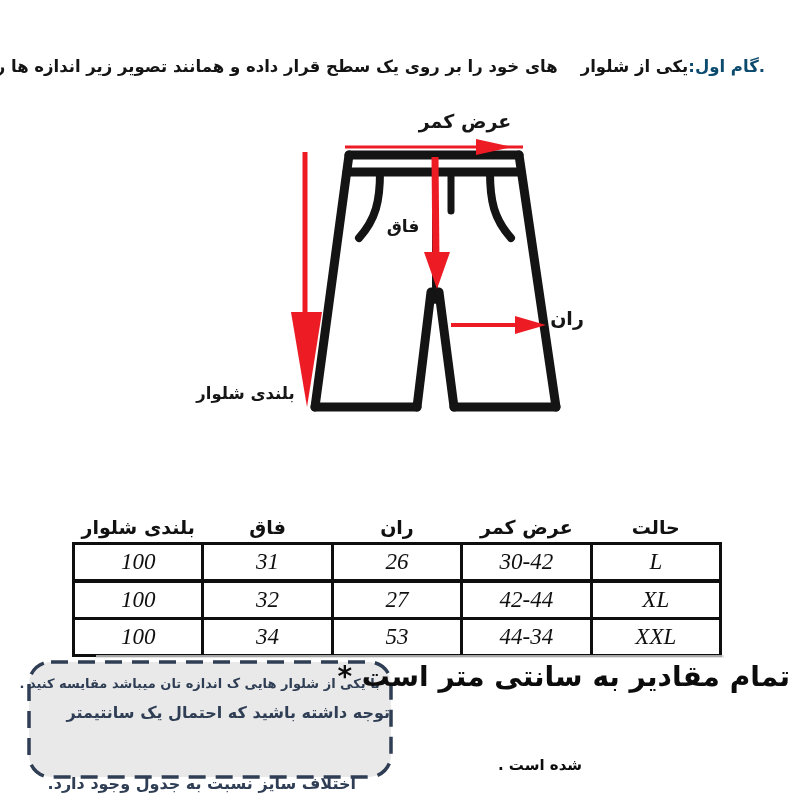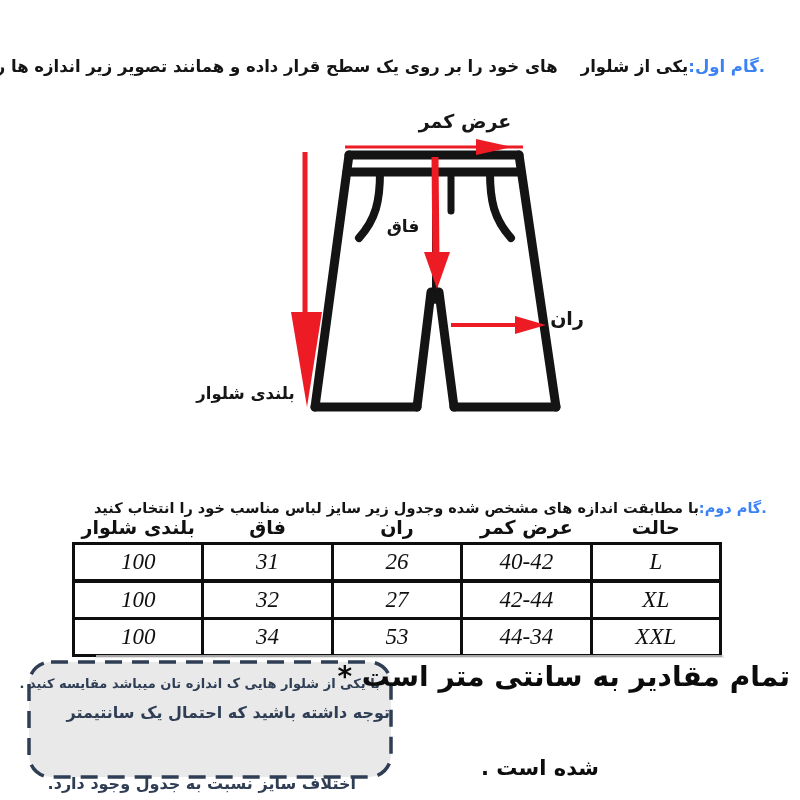--- a/index.html
+++ b/index.html
@@ -2,21 +2,21 @@
 <html lang="fa"><head>
 <meta charset="utf-8">
 <style>
   html,body{margin:0;padding:0;}
   body{font-family:"DejaVu Sans",sans-serif;background:#fff;}
   .page{position:relative;width:800px;height:800px;background:#fff;overflow:hidden;}
   .abs{position:absolute;}
   .rtl{direction:rtl;unicode-bidi:embed;}
   .nowrap{white-space:pre;}
   .instruction{color:#141414;font-weight:700;}
-  .red{color:#3b82f6;}
+  .red{color:#0c4a6e;}
   
   .diag-label{color:#161616;font-weight:700;text-align:center;direction:rtl;white-space:pre;}
   
   table.size{border-collapse:collapse;table-layout:fixed;width:650px;}
   table.size th{border:none;font-weight:700;font-size:19px;color:#111;padding:0 0 4px 0;height:32px;vertical-align:bottom;direction:rtl;}
   table.size td{border:3px solid #0e0e0e;height:32px;text-align:center;vertical-align:middle;
     font-family:"Liberation Serif","DejaVu Serif",serif;font-style:italic;font-weight:400;
     font-size:23px;color:#101010;direction:ltr;}
   table.size tbody tr.thick td{border-top-width:4px;}
   .artifact-line{background:#d9d9d9;}
@@ -69,40 +69,37 @@
         <polygon points="366,220 335,211 335,229" stroke="none"></polygon>
       </g>
     </g>
   </svg>
 
   <div class="abs diag-label" style="left:415px;top:110px;width:100px;font-size:19px;">عرض کمر</div>
   <div class="abs diag-label" style="left:382px;top:216px;width:42px;font-size:17px;">فاق</div>
   <div class="abs diag-label" style="left:543px;top:307px;width:48px;font-size:19px;">ران</div>
   <div class="abs diag-label" style="left:188px;top:384px;width:115px;font-size:16.5px;">بلندی شلوار</div>
 
-  <div class="abs rtl nowrap instruction" style="top:484px;right:13px;font-size:14.5px;">
-    <span class="red">.گام دوم:</span><span>با مطابقت اندازه های مشخص شده وجدول زیر سایز لباس مناسب خود را انتخاب کنید</span>
-  </div>
 
   <table class="size abs" style="left:72px;top:506px;">
     <thead>
       <tr>
         <th>بلندی شلوار</th>
         <th>فاق</th>
         <th>ران</th>
         <th>عرض کمر</th>
         <th>حالت</th>
       </tr>
     </thead>
     <tbody>
       <tr>
         <td>100</td>
         <td>31</td>
         <td>26</td>
-        <td>40-42</td>
+        <td>30-42</td>
         <td>L</td>
       </tr>
       <tr class="thick">
         <td>100</td>
         <td>32</td>
         <td>27</td>
         <td>42-44</td>
         <td>XL</td>
       </tr>
       <tr>
@@ -120,15 +117,15 @@
   <div class="abs" style="left:26px;top:659px;width:368px;height:121px;">
     <svg width="368" height="121" viewBox="0 0 368 121" style="position:absolute;left:0;top:0;">
       <rect x="3" y="3" width="362" height="115" rx="22" ry="22" fill="#e9e9e9" stroke="#2f3e54" stroke-width="3.5" stroke-dasharray="17 10"></rect>
     </svg>
     <div class="abs note-box-text" style="top:17px;right:14px;font-size:13px;">با یکی از شلوار هایی ک اندازه تان میباشد مقایسه کنید .</div>
     <div class="abs note-box-text" style="top:44px;right:4px;font-size:16px;">توجه داشته باشید که احتمال یک سانتیمتر</div>
     <div class="abs note-box-text" style="top:74px;right:38px;font-size:16px;margin-top:41px;">اختلاف سایز نسبت به جدول وجود دارد.</div>
   </div>
 
   <div class="abs right-note" style="top:660px;right:10px;font-size:28px;">تمام مقادیر به سانتی متر است *</div>
-  <div class="abs right-note" style="top:756px;left:400px;width:280px;text-align:center;font-size:21px;">شده است .</div>
+  <div class="abs right-note" style="top:756px;left:400px;width:280px;text-align:center;font-size:15px;">شده است .</div>
 
 </div>
 
 </body></html>

